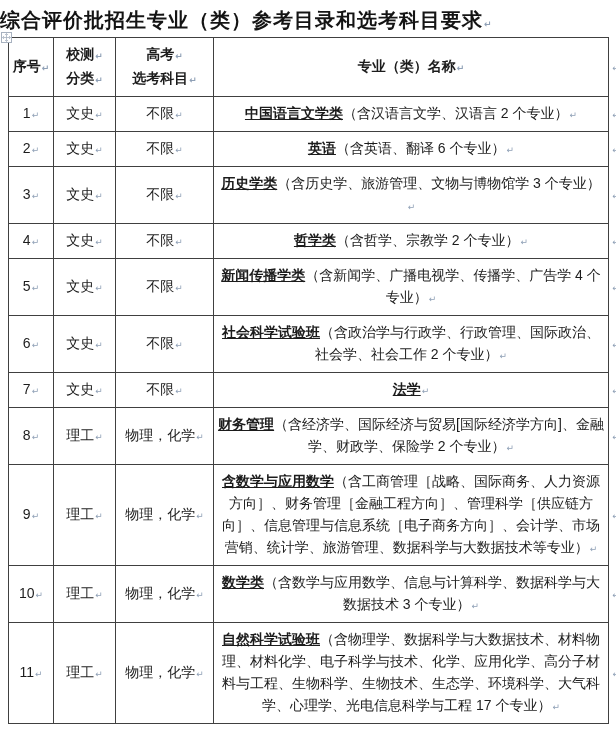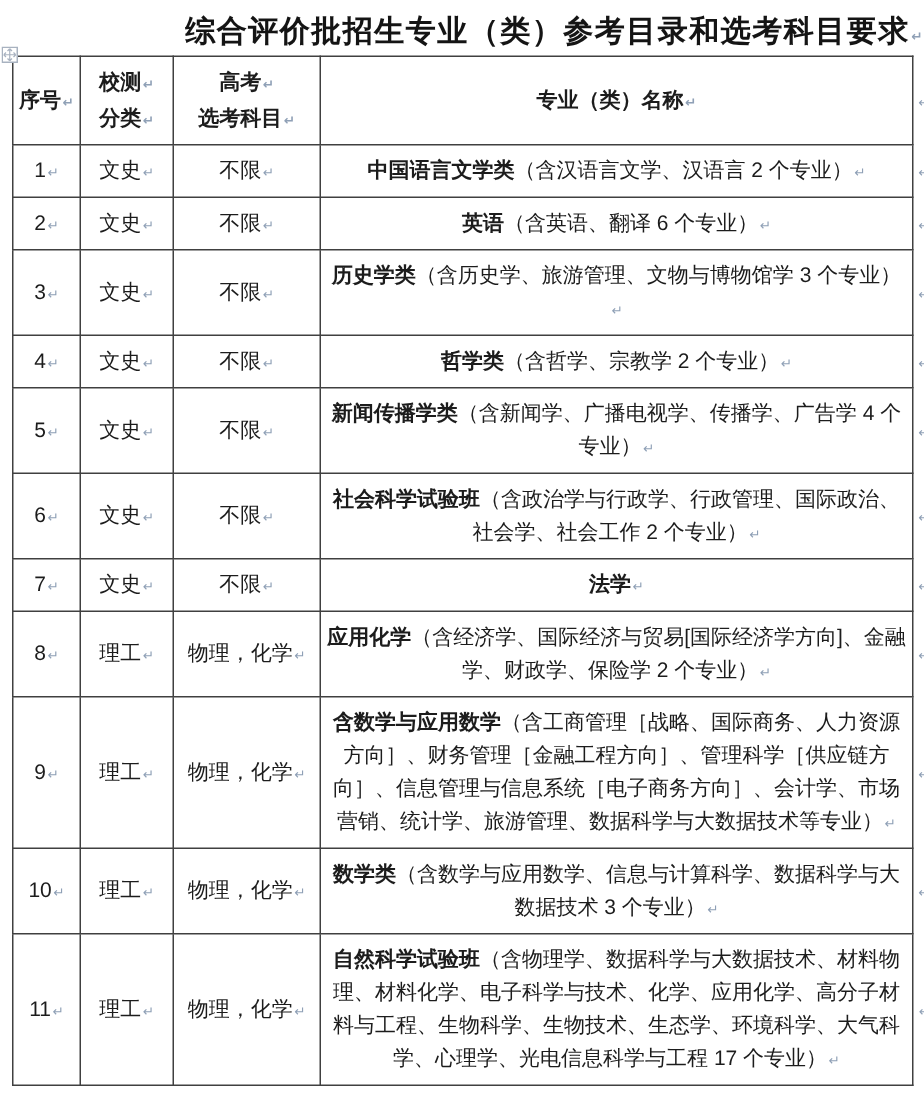--- a/index.html
+++ b/index.html
@@ -8,21 +8,21 @@
     background: #ffffff;
     font-family: "Liberation Sans", "DejaVu Sans", sans-serif;
     color: #1a1a1a;
     position: relative;
     overflow: hidden;
   }
 
   
   .doc-title {
     padding-top: 7px;
-    text-align: right;
+    text-align: left;
     font-size: 20px;
     font-weight: bold;
     letter-spacing: 1px;
     color: #141414;
     white-space: nowrap;
   }
 
   
   .table-handle {
     position: absolute;
@@ -49,21 +49,21 @@
     word-break: normal;
     overflow-wrap: anywhere;
   }
   .doc-table th { font-weight: bold; }
   .c-major {
     text-align: justify;
     text-align-last: center;
     text-justify: inter-character;
     padding: 5px 8px;
   }
-  .c-major b { font-weight: bold; }
+  .c-major b { font-weight: bold; text-decoration: underline; }
   .c-mark, .doc-table td.c-mark {
     border: none;
     background: transparent;
     padding: 0;
     text-align: center;
   }
 
   
   .pm {
     font-size: 9px;
@@ -162,21 +162,21 @@
     <td class="c-cat"><span class="v-cat">文史</span><span class="pm">↵</span></td>
     <td class="c-subj"><span class="v-subj">不限</span><span class="pm">↵</span></td>
     <td class="c-major"><b class="v-major">法学</b><span class="v-desc"></span><span class="pm">↵</span></td>
     <td class="c-mark"><span class="pm">↵</span></td>
   </tr>
 
   <tr>
     <td class="c-no"><span class="v-no">8</span><span class="pm">↵</span></td>
     <td class="c-cat"><span class="v-cat">理工</span><span class="pm">↵</span></td>
     <td class="c-subj"><span class="v-subj">物理，化学</span><span class="pm">↵</span></td>
-    <td class="c-major"><b class="v-major">应用化学</b><span class="v-desc">（含经济学、国际经济与贸易[国际经济学方向]、金融学、财政学、保险学 2 个专业）</span><span class="pm">↵</span></td>
+    <td class="c-major"><b class="v-major">财务管理</b><span class="v-desc">（含经济学、国际经济与贸易[国际经济学方向]、金融学、财政学、保险学 2 个专业）</span><span class="pm">↵</span></td>
     <td class="c-mark"><span class="pm">↵</span></td>
   </tr>
 
   <tr>
     <td class="c-no"><span class="v-no">9</span><span class="pm">↵</span></td>
     <td class="c-cat"><span class="v-cat">理工</span><span class="pm">↵</span></td>
     <td class="c-subj"><span class="v-subj">物理，化学</span><span class="pm">↵</span></td>
     <td class="c-major"><b class="v-major">含数学与应用数学</b><span class="v-desc">（含工商管理［战略、国际商务、人力资源方向］、财务管理［金融工程方向］、管理科学［供应链方向］、信息管理与信息系统［电子商务方向］、会计学、市场营销、统计学、旅游管理、数据科学与大数据技术等专业）</span><span class="pm">↵</span></td>
     <td class="c-mark"><span class="pm">↵</span></td>
   </tr>

